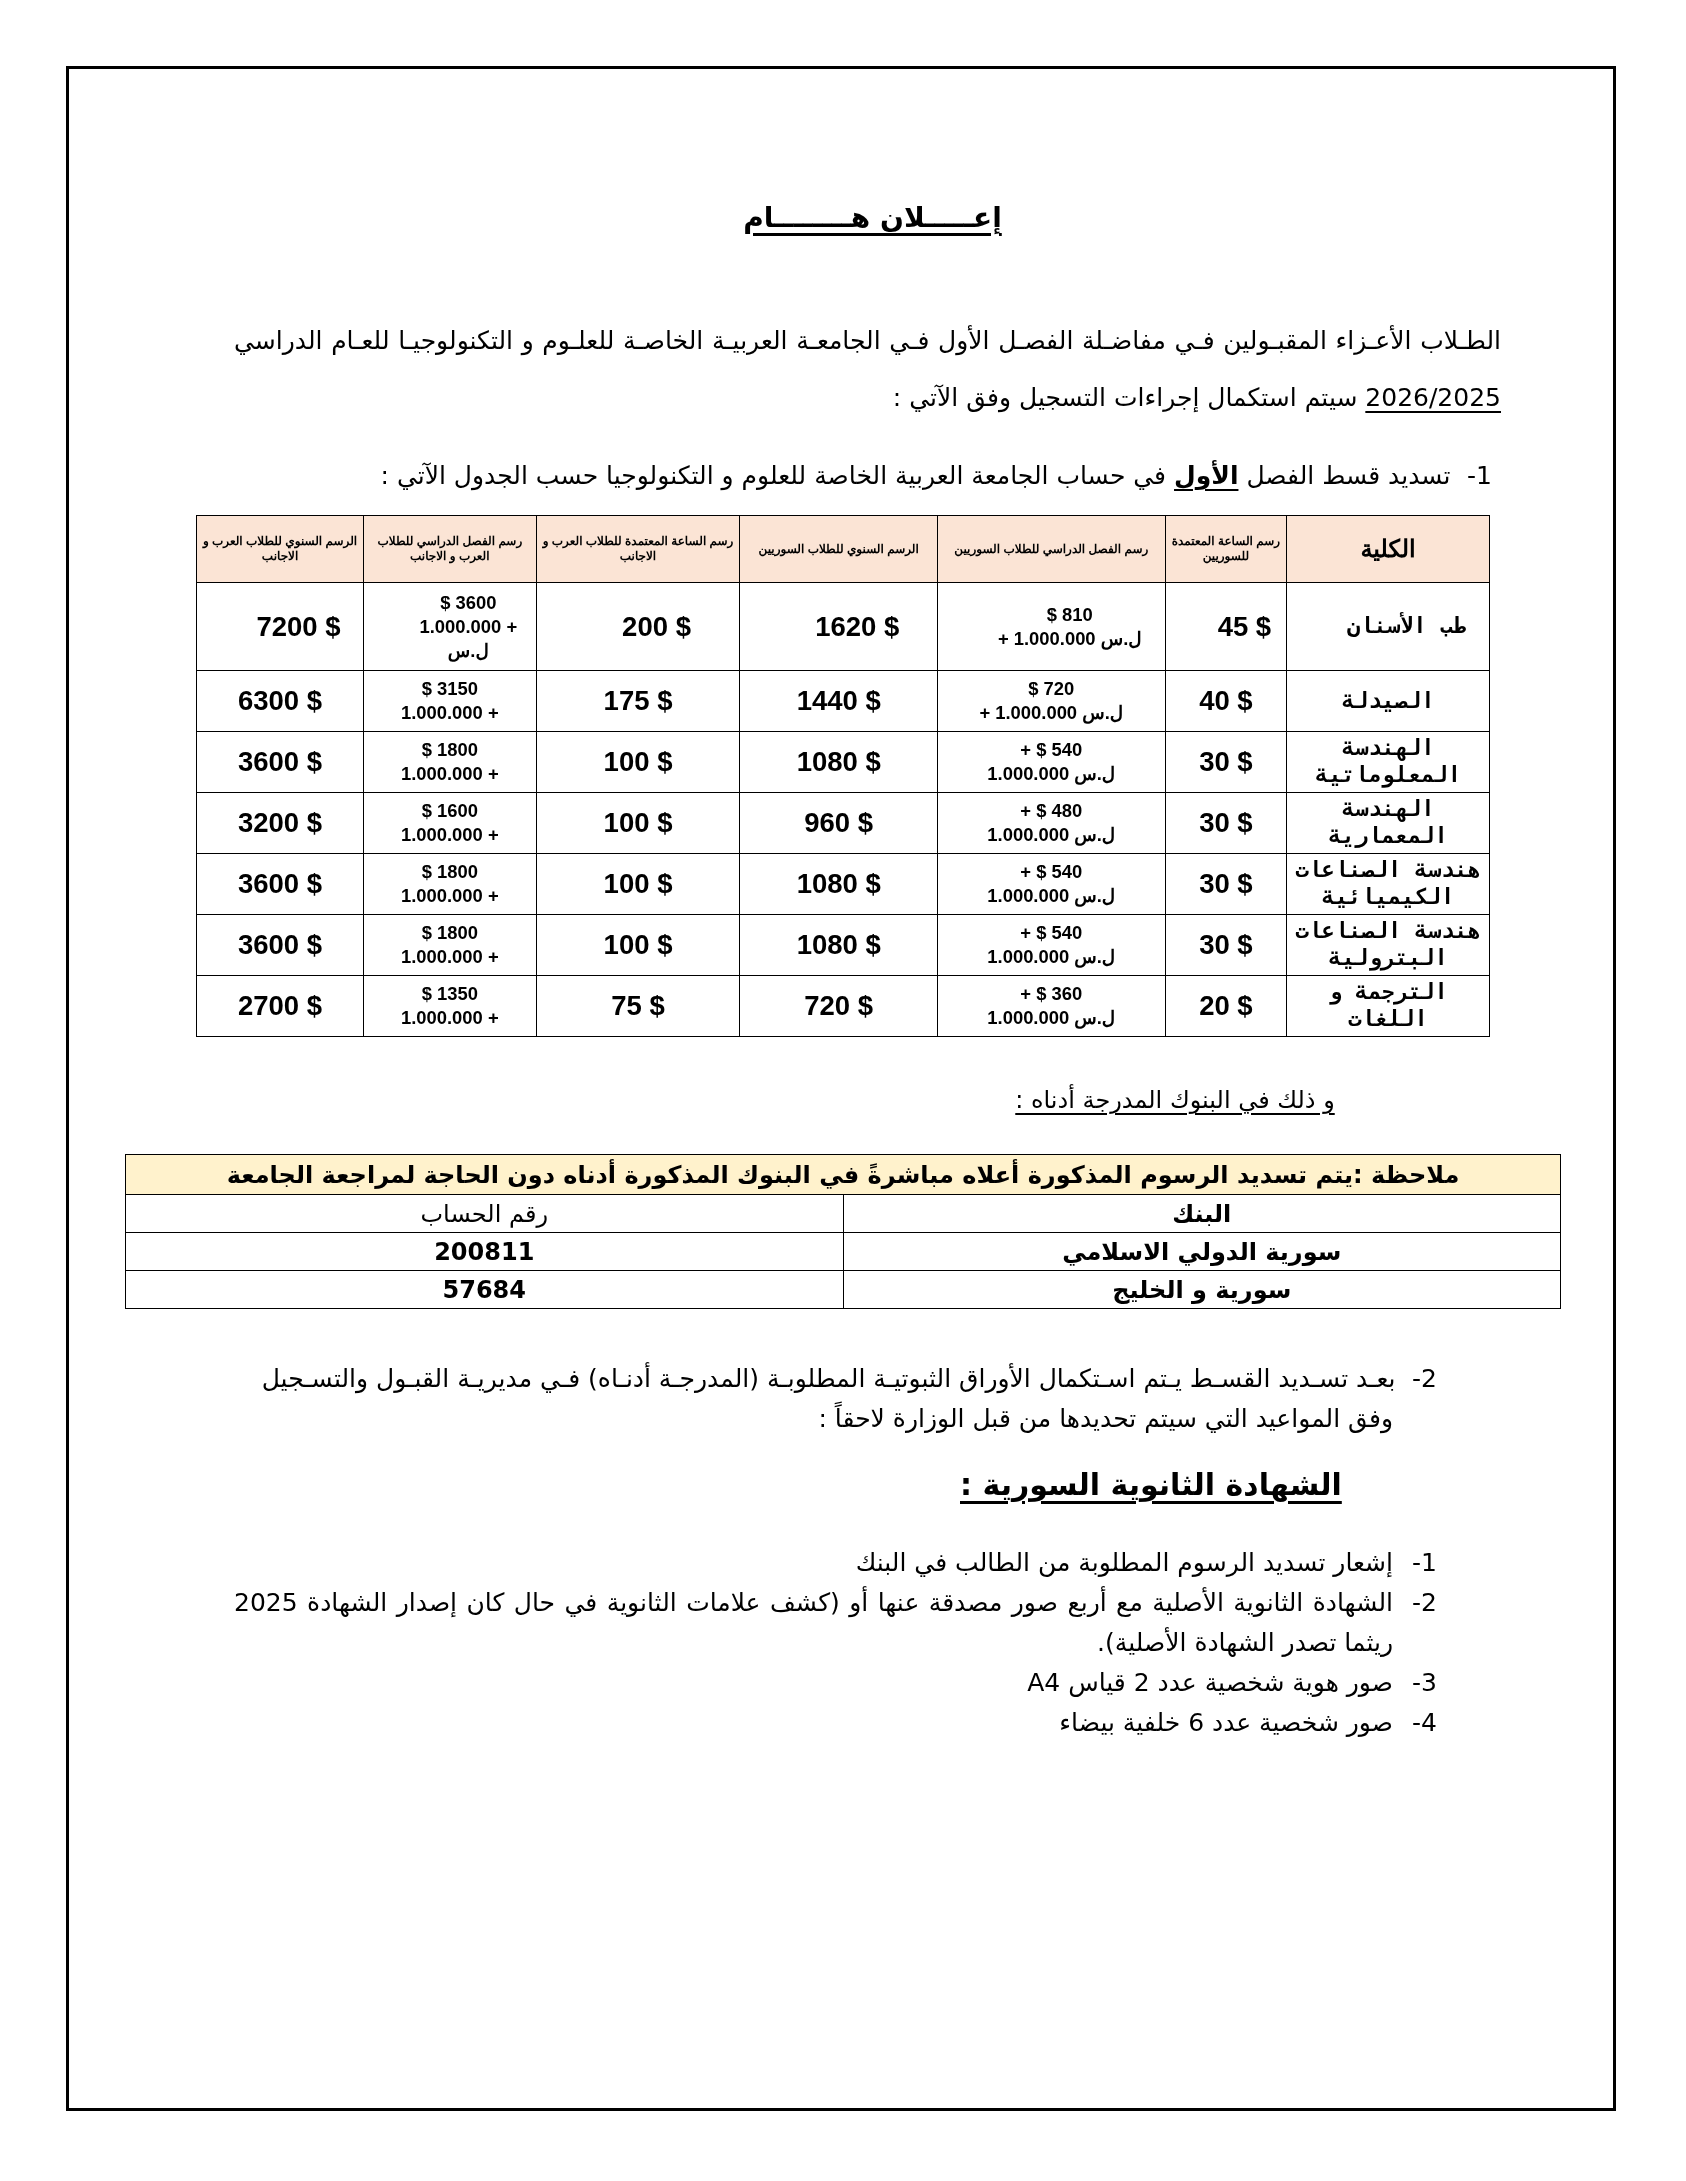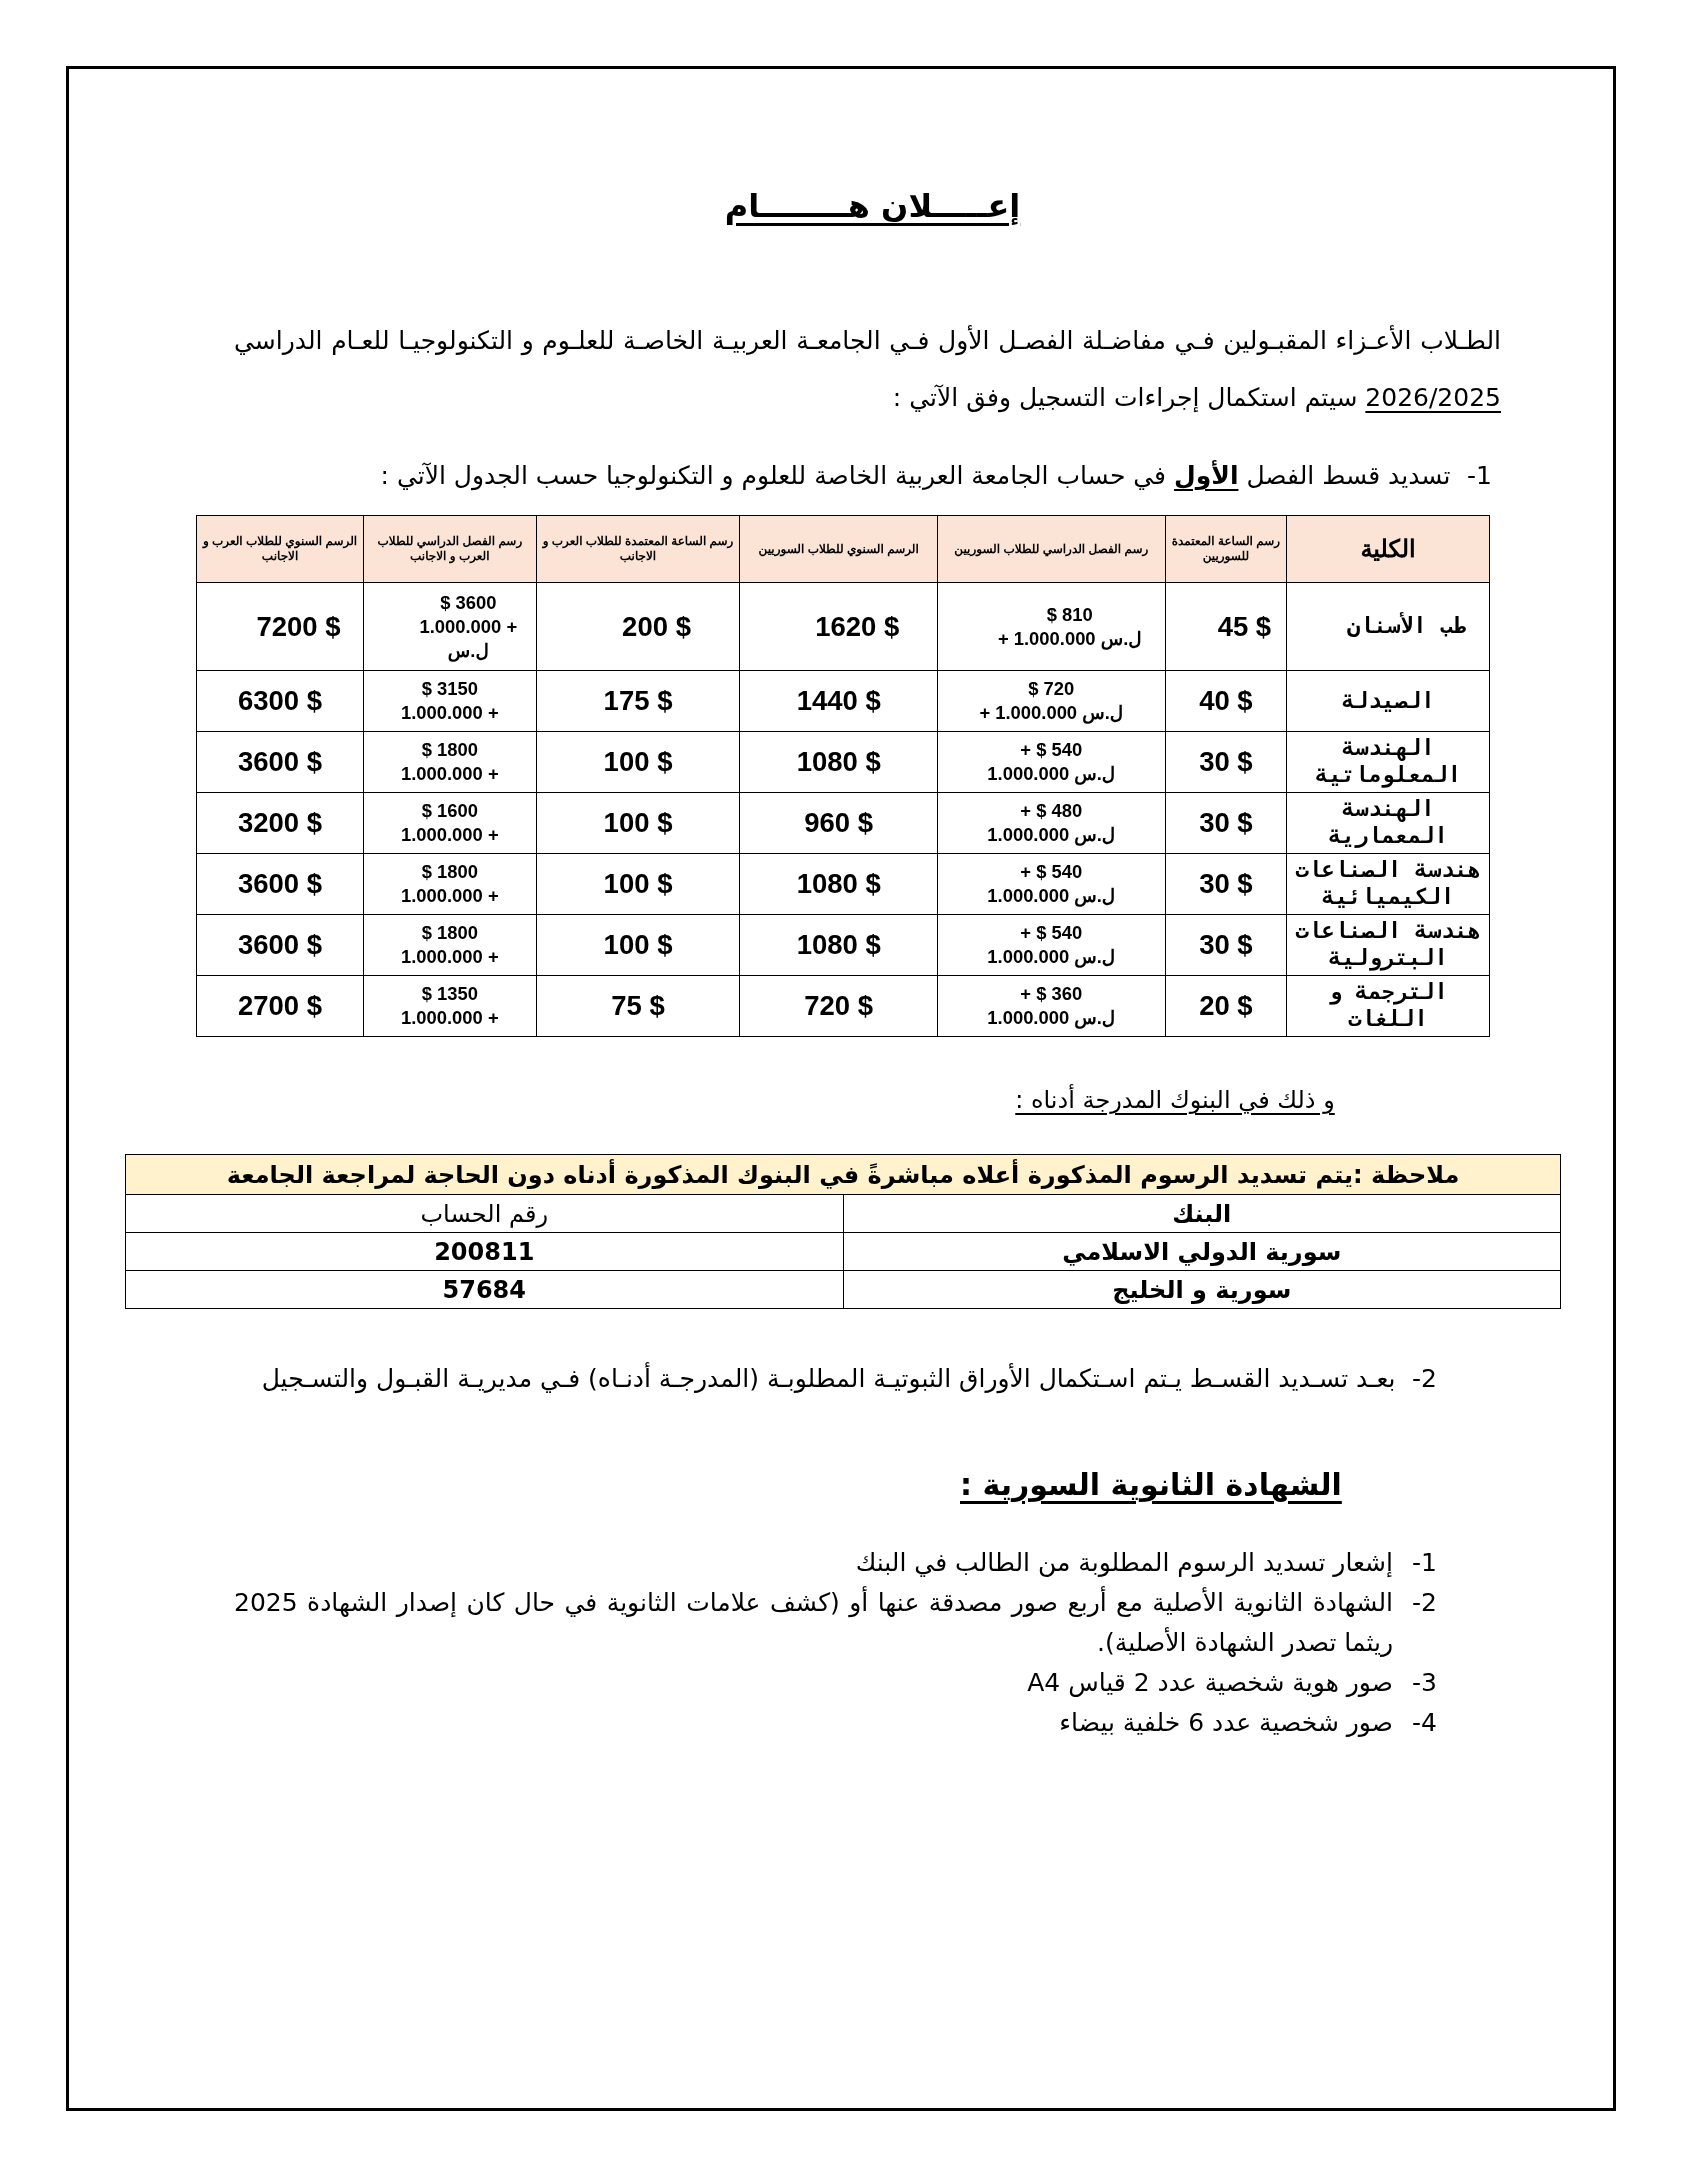--- a/index.html
+++ b/index.html
@@ -1,22 +1,22 @@
 <!DOCTYPE html>
 <html style="font-size:14.7px"><head>
 <meta charset="utf-8">
 <style>
   html, body { margin: 0; padding: 0; background: #ffffff; }
   body { width: 1686px; height: 2182px; position: relative; overflow: hidden;
          font-family: "DejaVu Sans", "Liberation Sans", sans-serif; color: #000; }
   .page-frame { position: absolute; left: 66px; top: 66px; width: 1550px; height: 2045px;
                 border: 3.7px solid #000; box-sizing: border-box; }
   .rtl { direction: rtl; unicode-bidi: plaintext; }
-  .title { position: absolute; left: 643px; width: 459px; top: 187px; text-align: center;
-           font-size: 32px; font-weight: bold; }
+  .title { position: absolute; left: 643px; width: 459px; top: 201px; text-align: center;
+           font-size: 28px; font-weight: bold; }
   .title span { text-decoration: underline; text-decoration-thickness: 2.8px; text-underline-offset: 5.5px; letter-spacing: 5.5px; }
   .intro { position: absolute; left: 234px; width: 1267px; top: 312px; font-size: 25px;
            line-height: 57px; text-align: justify; text-align-last: right; }
   .u { text-decoration: underline; text-decoration-thickness: 1.8px; text-underline-offset: 4.6px; }
   .step1 { position: absolute; left: 303px; width: 1189px; top: 456px; font-size: 25px; line-height: 40px; }
   .num { display: inline-block; margin-left: 16.5px; }
   table { border-collapse: collapse; }
   .fee-table { position: absolute; left: 196px; top: 515px; width: 1294px; direction: rtl; }
   .fee-table th, .fee-table td { border: 1.8px solid #000; text-align: center; vertical-align: middle; padding: 0; }
   .fee-table th { background: #fbe4d5; font-size: 12px; font-weight: bold; line-height: 14.7px; height: 66px; font-family: "Liberation Sans", sans-serif; }
@@ -200,20 +200,21 @@
     </tr>
     <tr>
       <td class="bold">سورية و الخليج</td>
       <td class="bold">57684</td>
     </tr>
   </tbody>
 </table>
 
 <div class="step2 rtl">
   <div><span class="num">2-</span><span>بعـد تسـديد القسـط يـتم اسـتكمال الأوراق الثبوتيـة المطلوبـة (المدرجـة أدنـاه) فـي مديريـة القبـول والتسـجيل</span></div>
+  <div class="cont">وفق المواعيد التي سيتم تحديدها من قبل الوزارة لاحقاً :</div>
 </div>
 
 <div class="cert-title rtl"><span>الشهادة الثانوية السورية :</span></div>
 
 <ul class="doc-list">
   <li>
       <span class="n">1-</span>
       <span class="t">إشعار تسديد الرسوم المطلوبة من الطالب في البنك</span>
     </li>
   <li>

